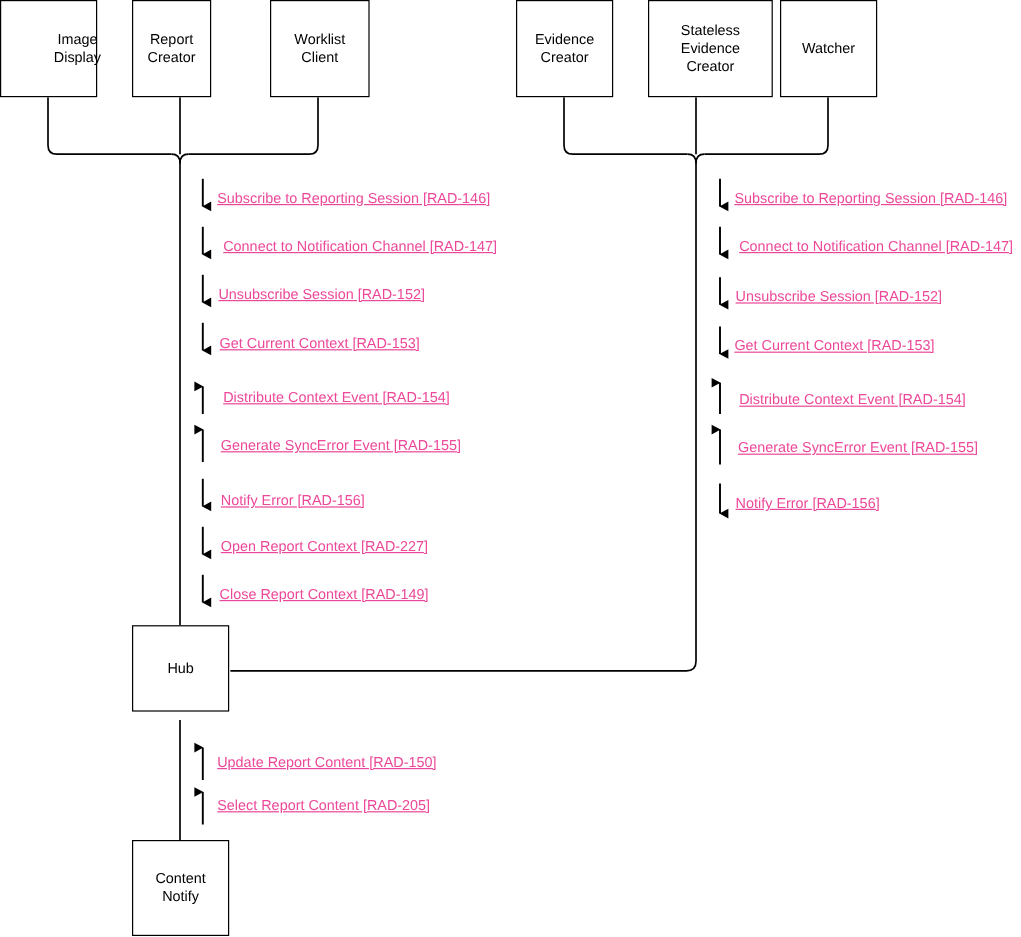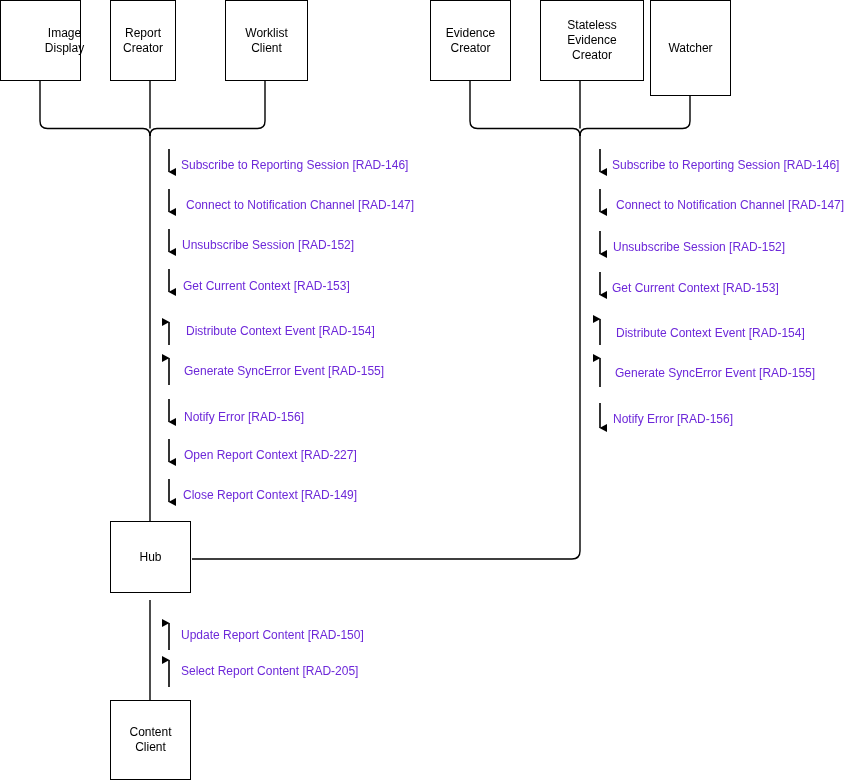--- a/index.html
+++ b/index.html
@@ -40,22 +40,23 @@
     color: #000000;
   }
   .node span {
     display: block;
     white-space: pre-line;
   }
   .edge-label {
     position: absolute;
     font-size: 12px;
     line-height: 14px;
-    color: #6d28d9;
+    color: #ec4899;
     white-space: nowrap;
+    text-decoration: underline;
   }
 </style>
 </head>
 <body>
 
 <div id="canvas">
 
   <svg class="layer" viewBox="0 0 851 781" xmlns="http://www.w3.org/2000/svg">
     <defs>
       <marker id="arrowDown" markerWidth="10" markerHeight="10" refX="5" refY="9" orient="auto" markerUnits="userSpaceOnUse">
@@ -126,30 +127,30 @@
 
   <div class="node" style="left:430px; top:0px; width:81px; height:81px;">
     <span>Evidence
 Creator</span>
   </div>
   <div class="node" style="left:540px; top:0px; width:104px; height:81px;">
     <span>Stateless
 Evidence
 Creator</span>
   </div>
-  <div class="node" style="left:650px; top:0px; width:81px; height:96px;">
+  <div class="node" style="left:650px; top:0px; width:81px; height:81px;">
     <span>Watcher</span>
   </div>
 
   <div class="node" style="left:110px; top:521px; width:81px; height:72px;">
     <span>Hub</span>
   </div>
   <div class="node" style="left:110px; top:700px; width:81px; height:80px;">
     <span>Content
-Client</span>
+Notify</span>
   </div>
 
   <div class="edge-label" style="left:181px; top:158px;">Subscribe to Reporting Session [RAD-146]</div>
   <div class="edge-label" style="left:186px; top:198px;">Connect to Notification Channel [RAD-147]</div>
   <div class="edge-label" style="left:182px; top:238px;">Unsubscribe Session [RAD-152]</div>
   <div class="edge-label" style="left:183px; top:279px;">Get Current Context [RAD-153]</div>
   <div class="edge-label" style="left:186px; top:324px;">Distribute Context Event [RAD-154]</div>
   <div class="edge-label" style="left:184px; top:364px;">Generate SyncError Event [RAD-155]</div>
   <div class="edge-label" style="left:184px; top:410px;">Notify Error [RAD-156]</div>
   <div class="edge-label" style="left:184px; top:448px;">Open Report Context [RAD-227]</div>

